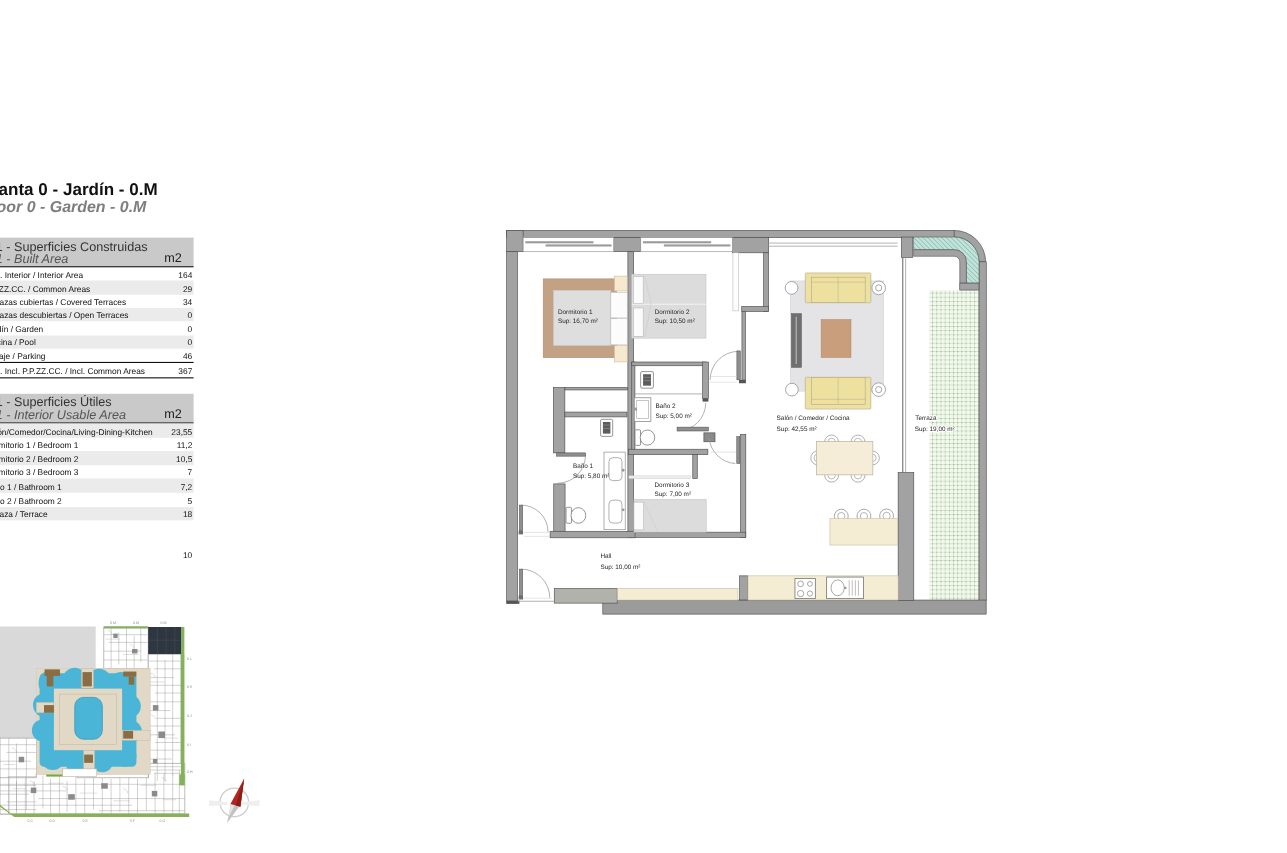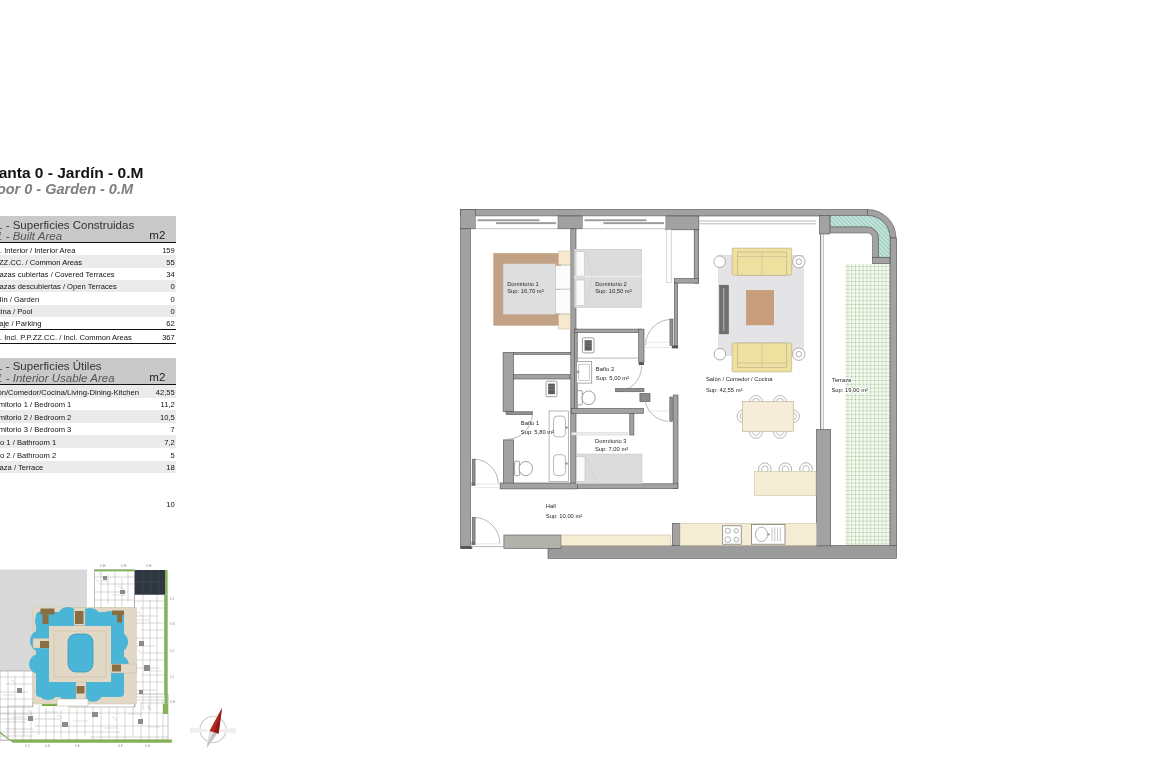--- a/index.html
+++ b/index.html
@@ -24,62 +24,62 @@
 <div id="subtitle" class="abs">Floor 0 - Garden - 0.M</div>
 
 <div class="abs thead" style="top:216.3px;height:25.3px;">
   <span class="l1">M1 - Superficies Construidas</span>
   <span class="l2">M1 - Built Area</span>
   <span class="m2">m2</span>
 </div>
 <div class="abs hline" style="top:241.6px;height:1.4px;"></div>
 <div class="abs trow" style="top:243px;height:12.3px;">
     <span class="lab">Sup. Interior / Interior Area</span>
-    <span class="val">159</span>
+    <span class="val">164</span>
   </div>
 <div class="abs trow stripe" style="top:255.3px;height:12.3px;">
     <span class="lab">P.P.ZZ.CC. / Common Areas</span>
-    <span class="val">55</span>
+    <span class="val">29</span>
   </div>
 <div class="abs trow" style="top:267.6px;height:12.3px;">
     <span class="lab">Terrazas cubiertas / Covered Terraces</span>
     <span class="val">34</span>
   </div>
 <div class="abs trow stripe" style="top:279.9px;height:12.3px;">
     <span class="lab">Terrazas descubiertas / Open Terraces</span>
     <span class="val">0</span>
   </div>
 <div class="abs trow" style="top:292.2px;height:12.3px;">
     <span class="lab">Jardín / Garden</span>
     <span class="val">0</span>
   </div>
 <div class="abs trow stripe" style="top:304.5px;height:12.3px;">
     <span class="lab">Piscina / Pool</span>
     <span class="val">0</span>
   </div>
 <div class="abs trow" style="top:316.8px;height:12.3px;">
     <span class="lab">Garaje / Parking</span>
-    <span class="val">62</span>
+    <span class="val">46</span>
   </div>
 <div class="abs hline" style="top:329.1px;height:1.3px;"></div>
 <div class="abs trow" style="top:330.4px;height:12.2px;">
     <span class="lab">Sup. Incl. P.P.ZZ.CC. / Incl. Common Areas</span>
     <span class="val">367</span>
   </div>
 <div class="abs hline" style="top:342.6px;height:1.4px;"></div>
 
 <div class="abs thead" style="top:357.7px;height:26.2px;">
   <span class="l1">M1 - Superficies Útiles</span>
   <span class="l2">M1 - Interior Usable Area</span>
   <span class="m2">m2</span>
 </div>
 <div class="abs hline" style="top:383.9px;height:1.3px;"></div>
 <div class="abs trow stripe" style="top:385.2px;height:12.55px;">
     <span class="lab">Salón/Comedor/Cocina/Living-Dining-Kitchen</span>
-    <span class="val">42,55</span>
+    <span class="val">23,55</span>
   </div>
 <div class="abs trow" style="top:397.75px;height:12.55px;">
     <span class="lab">Dormitorio 1 / Bedroom 1</span>
     <span class="val">11,2</span>
   </div>
 <div class="abs trow stripe" style="top:410.3px;height:12.55px;">
     <span class="lab">Dormitorio 2 / Bedroom 2</span>
     <span class="val">10,5</span>
   </div>
 <div class="abs trow" style="top:422.85px;height:12.55px;">

